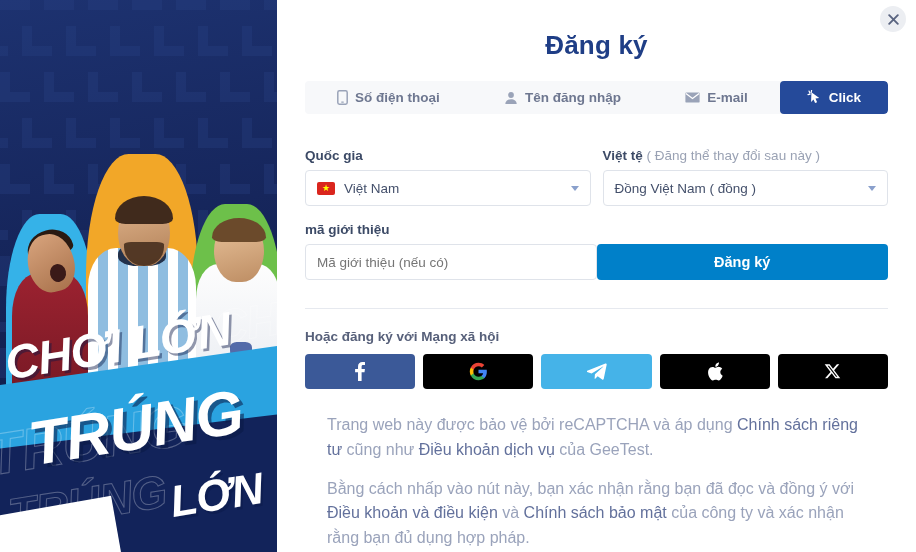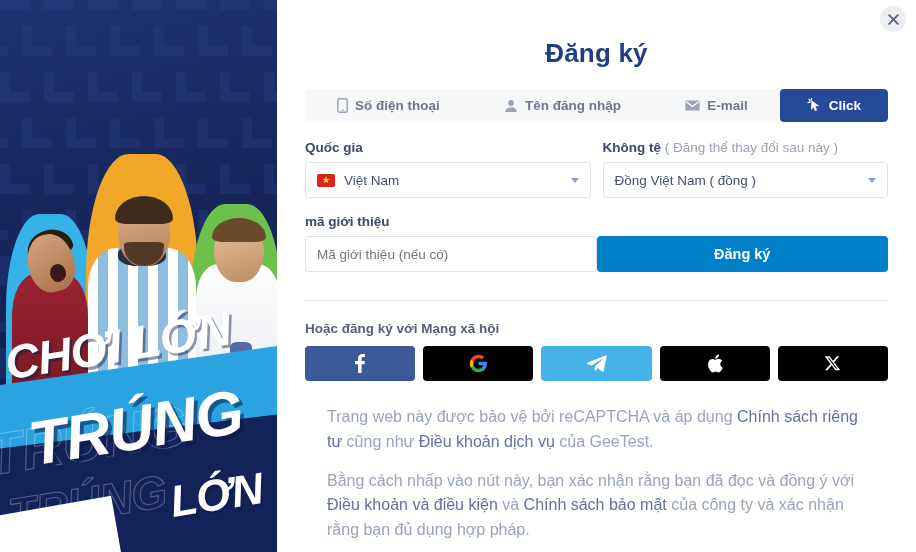--- a/index.html
+++ b/index.html
@@ -127,21 +127,21 @@
   .gh1 { left: 214px; top: 296px; font-size: 46px; transform: rotate(-9deg); }
   .gh2 { left: -14px; top: 406px; font-size: 58px; transform: rotate(-9deg); }
   .gh3 { left: 8px;   top: 476px; font-size: 46px; transform: rotate(-9deg); }
 
   
   .panel {
     position: relative;
     flex: 1 1 auto;
     height: 393px;
     background: #ffffff;
-    padding: 8px 28px;
+    padding: 0 28px;
   }
 
   .close-btn {
     position: absolute;
     top: 6px; right: 10px;
     width: 26px; height: 26px;
     border-radius: 50%;
     background: #eceef2;
     display: flex; align-items: center; justify-content: center;
     cursor: pointer;
@@ -187,21 +187,21 @@
     color: #ffffff;
     border-radius: 4px;
     flex: 0 0 108px;
   }
   .tab svg { display:block; flex:none; }
 
   
   .form-row {
     display: flex;
     gap: 12px;
-    margin-top: 18px;
+    margin-top: 34px;
     align-items: flex-end;
   }
   .field { flex: 1 1 0; min-width: 0; }
   .field-label {
     font-size: 13.5px;
     font-weight: bold;
     color: #3c4a66;
     margin-bottom: 7px;
     display: block;
     white-space: nowrap;
@@ -551,21 +551,21 @@
         <span class="field-label">Quốc gia</span>
         <div class="select-box">
           <span class="flag">★</span>
           <span>Việt Nam</span>
           <span class="caret"></span>
         </div>
       </div>
 
       <div class="field">
         <span class="field-label">
-          <span>Không tệ</span>
+          <span>Việt tệ</span>
           <span class="muted">( Đăng thể thay đổi sau này )</span>
         </span>
         <div class="select-box">
           <span>Đồng Việt Nam ( đồng )</span>
           <span class="caret"></span>
         </div>
       </div>
     </div>
 
     <div class="row2">

